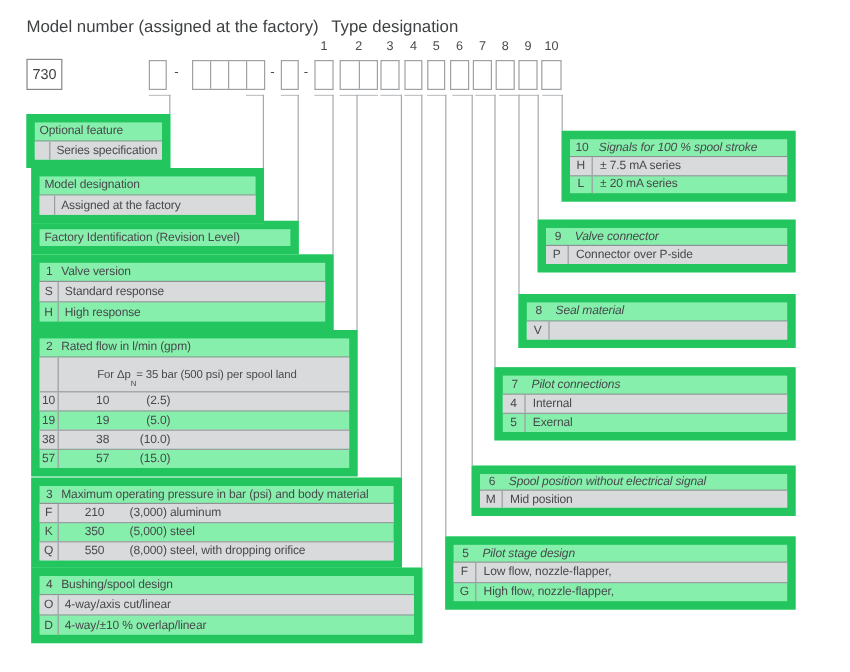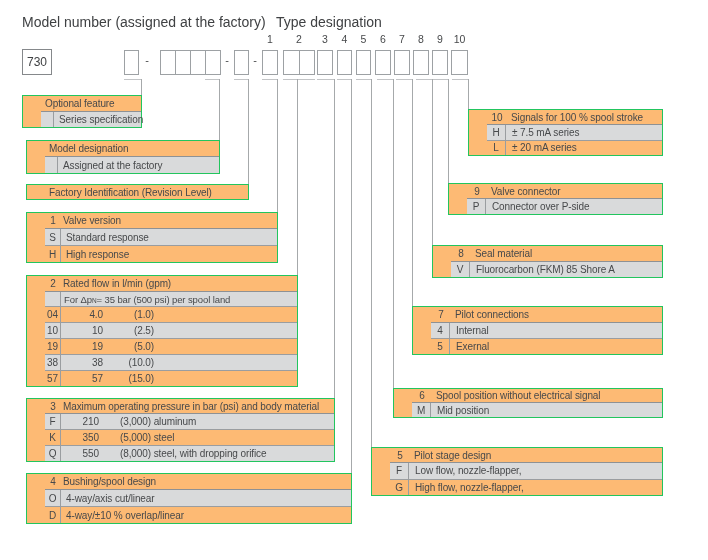--- a/index.html
+++ b/index.html
@@ -15,49 +15,49 @@
   #box-opt{left:124px;width:15px;}
   #box-fact{left:234px;width:15px;}
   #grp4{left:160px;width:61px;display:flex;}
   #grp4 .cell{flex:1;border-right:1px solid #9da1a4;}
   #grp4 .cell:last-child{border-right:none;}
   .dash{position:absolute;top:54px;width:8px;height:14px;font-size:11px;text-align:center;color:#47494b;}
   .dbox{position:absolute;top:50px;height:25px;border:1px solid #9da1a4;background:#fff;box-sizing:border-box;}
   #db2 .mid{position:absolute;left:50%;top:0;width:1px;height:100%;background:#9da1a4;}
   .stub{position:absolute;top:79px;height:1px;background:#c2c4c6;}
   .vline{position:absolute;width:1px;background:#a6a9ab;}
-  .tbl{position:absolute;border:1px solid #22c55e;background:#fdba74;box-sizing:border-box;
-       font-size:10px;letter-spacing:-0.1px;white-space:nowrap;padding-left:18px;}
+  .tbl{position:absolute;border:7px solid #22c55e;background:#86efac;box-sizing:border-box;
+       font-size:10px;letter-spacing:-0.1px;white-space:nowrap;}
   .hdr{display:flex;align-items:center;height:15px;border-bottom:1px solid #8e9194;}
   .hdr .num{width:16px;flex:none;text-align:center;}
   .hdr .ttl{margin-left:2px;}
   .row{display:flex;align-items:stretch;height:15px;border-top:1px solid #9a9da0;}
   .row:first-of-type{border-top:none;}
   .hdr + .row{border-top:none;}
   .row .code{width:15px;flex:none;border-right:1px solid #9a9da0;display:flex;
              align-items:center;justify-content:center;}
   .row .txt{display:flex;align-items:center;padding-left:5px;}
   .shaded{background:#d9dadb;}
   .plain .hdr{border-bottom:1px solid #8e9194;}
   .plain .hdr .ttl{margin-left:4px;}
   .plain .row .code{width:12px;}
   .right .row .code{width:18px;}
   .right .hdr .num{width:20px;}
-  .right .hdr .ttl{margin-left:4px;}
+  .right .hdr .ttl{margin-left:4px;font-style:italic;}
   .right .row .txt{padding-left:6px;}
   
   #t-opt{left:22px;top:95px;width:120px;}
   #t-model{left:26px;top:140px;width:194px;}
   #t-model .row{height:16px;}
   #t-fact{left:26px;top:184px;width:223px;}
   #t-fact .hdr{border-bottom:none;height:14px;}
   #t1{left:26px;top:212px;width:252px;}
   #t1 .row{height:16px;}
   #t2{left:26px;top:275px;width:272px;}
-  #t2 .sub{height:14px;font-size:9.5px;}
+  #t2 .sub{height:28px;font-size:9.5px;gap:29px;}
   #t2 .sub .subtxt{display:flex;align-items:center;padding-left:3px;}
   #t2 .sub sub{font-size:6.5px;align-self:flex-end;margin-bottom:2px;}
   #t2 .fl{width:42px;flex:none;display:flex;align-items:center;justify-content:flex-end;}
   #t2 .gp{width:51px;flex:none;display:flex;align-items:center;justify-content:flex-end;}
   #t3{left:26px;top:398px;width:309px;}
   #t3 .hdr{height:14px;}
   #t3 .val{width:38px;flex:none;display:flex;align-items:center;justify-content:flex-end;}
   #t3 .txt{padding-left:21px;}
   #t4{left:26px;top:473px;width:326px;}
   #t4 .row{height:16px;}
@@ -195,25 +195,20 @@
         <span class="ttl">Rated flow in l/min (gpm)</span>
       </div>
     <div class="row sub shaded">
       <span class="code"></span>
       <span class="subtxt">
           <span>For Δp</span>
           <sub>N</sub>
           <span> = 35 bar (500 psi) per spool land</span>
         </span>
     </div>
-    <div class="row">
-        <span class="code">04</span>
-        <span class="fl">4.0</span>
-        <span class="gp">(1.0)</span>
-      </div>
     <div class="row shaded">
         <span class="code">10</span>
         <span class="fl">10</span>
         <span class="gp">(2.5)</span>
       </div>
     <div class="row">
         <span class="code">19</span>
         <span class="fl">19</span>
         <span class="gp">(5.0)</span>
       </div>
@@ -307,21 +302,20 @@
       </div>
   </div>
 
   <div class="tbl right" id="t8">
     <div class="hdr">
         <span class="num">8</span>
         <span class="ttl">Seal material</span>
       </div>
     <div class="row shaded">
         <span class="code">V</span>
-        <span class="txt">Fluorocarbon (FKM) 85 Shore A</span>
       </div>
   </div>
 
   <div class="tbl right" id="t9">
     <div class="hdr">
         <span class="num">9</span>
         <span class="ttl">Valve connector</span>
       </div>
     <div class="row shaded">
         <span class="code">P</span>

